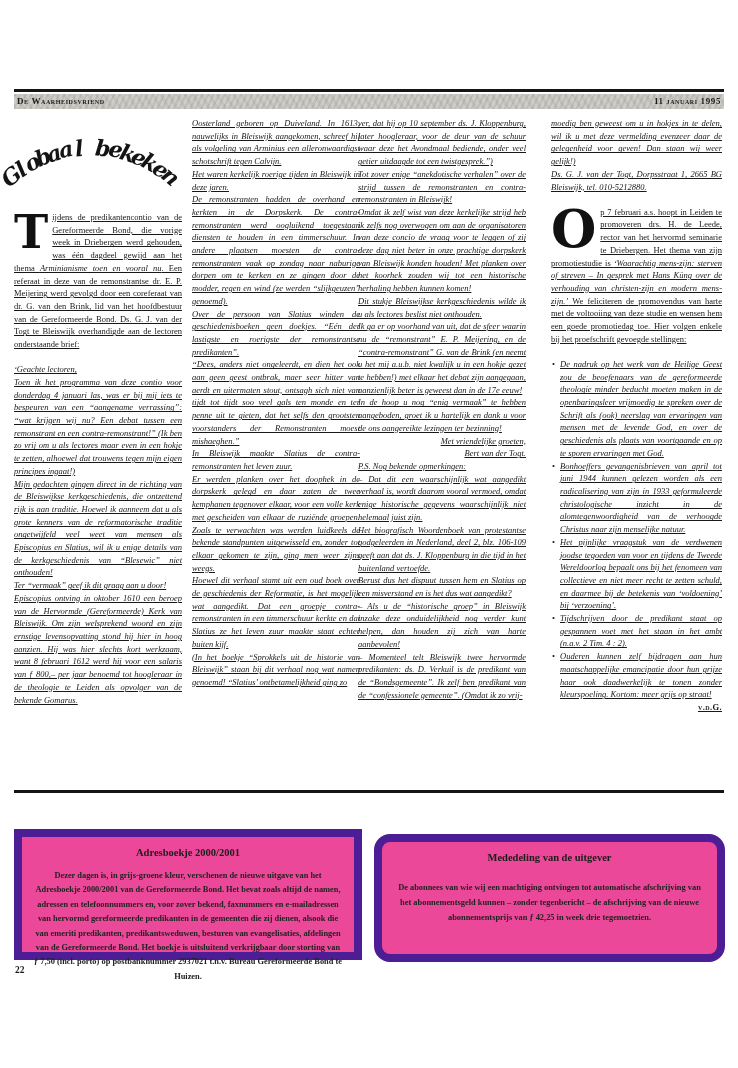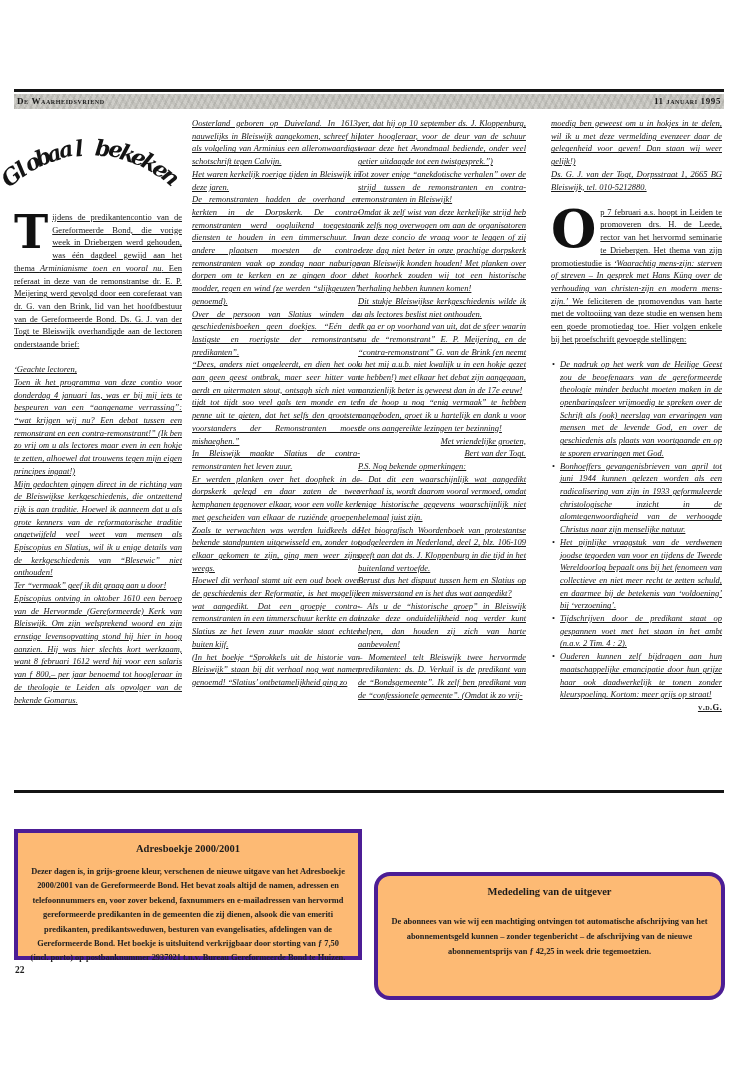--- a/index.html
+++ b/index.html
@@ -32,23 +32,23 @@
   .it{font-style:italic;}
   .right{text-align:right;}
   .dc{float:left;font:700 46px/37px "DejaVu Serif",serif;font-style:normal;
       padding:3px 5px 0 0;letter-spacing:-1px;color:#111;}
   .dc.o{font-size:52px;line-height:40px;}
   .bullet{position:relative;padding-left:9px;margin:0;}
   .bullet::before{content:"\2022";position:absolute;left:1px;top:0;font-style:normal;}
   .sig{font-style:normal;font-variant:small-caps;font-weight:700;letter-spacing:.4px;}
   
   #bottom-rule{top:790px;left:14px;right:14px;height:3px;background:#141414;}
-  .notice{box-sizing:border-box;border:4px solid #4c1d95;background:#fdba74;}
+  .notice{box-sizing:border-box;border:8px solid #4c1d95;background:#ec4899;}
   #box-adres{left:14px;top:829px;width:348px;height:131px;}
-  #box-mededeling{left:374px;top:872px;width:351px;height:128px;border-radius:16px;}
+  #box-mededeling{left:374px;top:834px;width:351px;height:128px;border-radius:16px;}
   .notice h3{margin:9px 10px 0;text-align:center;font:700 10.5px/13px "Liberation Serif",serif;}
   .notice .ntext{margin:10px 11px 0;text-align:center;font:8.4px/14.4px "Liberation Serif",serif;
                  font-weight:600;color:#222;}
   #box-mededeling .ntext{margin-top:16px;line-height:15px;}
   #page-number{left:15px;top:965px;font:700 9.5px/10px "Liberation Serif",serif;}
 </style>
 </head>
 <body>
 
 <div class="abs" id="top-rule"></div>

